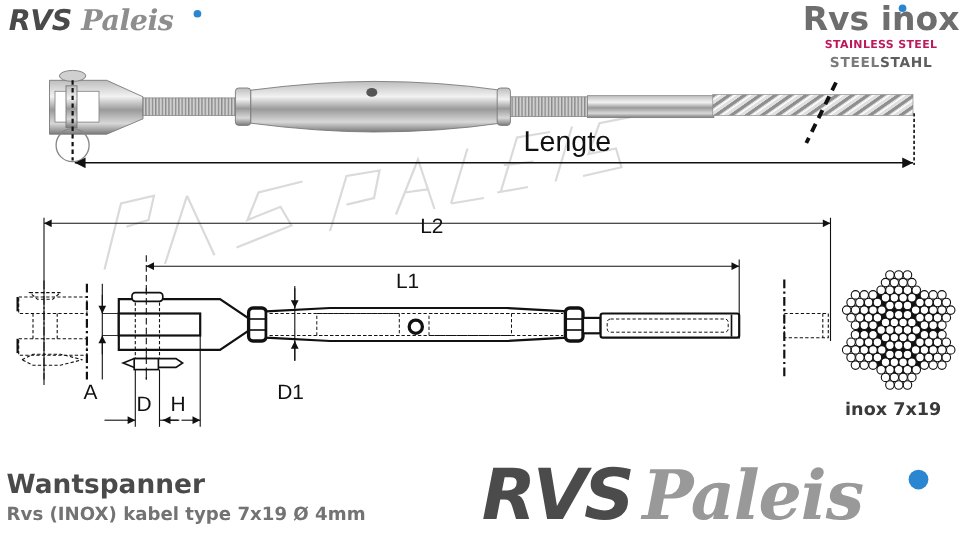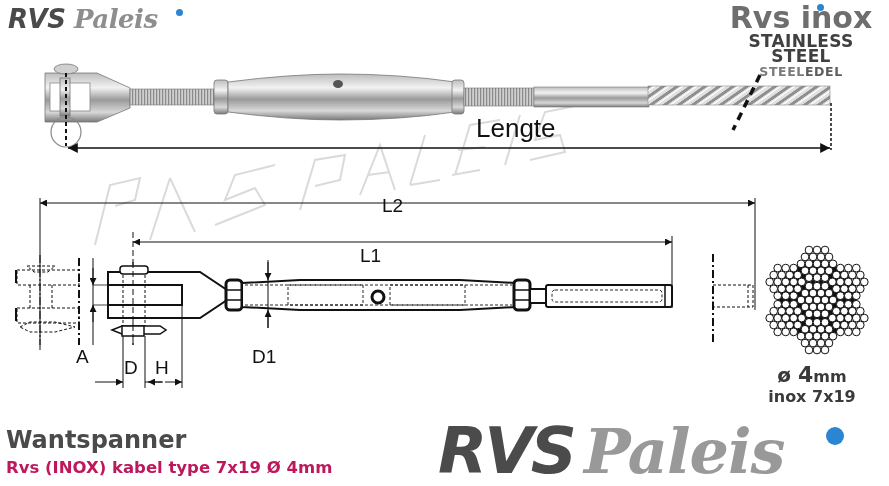--- a/index.html
+++ b/index.html
@@ -3,26 +3,26 @@
 <meta charset="utf-8">
 <style>
   html,body{margin:0;padding:0;background:#fff;}
   body{width:889px;height:486px;position:relative;overflow:hidden;font-family:"DejaVu Sans",sans-serif;}
   .abs{position:absolute;}
   .logo-small{left:8px;top:4px;font-family:"DejaVu Serif",serif;font-style:italic;font-weight:bold;font-size:26px;letter-spacing:-0.5px;white-space:nowrap;}
   .logo-small .rvs{color:#4a4a4a;font-family:"DejaVu Sans",sans-serif;font-style:italic;font-weight:bold;}
   .logo-small .pal{color:#8e8e8e;}
   .inox{right:8px;top:2px;text-align:center;width:160px;}
   .inox .t1{font-family:"DejaVu Sans",sans-serif;font-weight:bold;font-size:30px;color:#6e6e6e;line-height:32px;letter-spacing:0px;}
-  .inox .t2{font-family:"DejaVu Sans",sans-serif;font-weight:bold;font-size:17px;color:#404040;line-height:15px;letter-spacing:0.3px;}
+  .inox .t2{font-family:"DejaVu Sans",sans-serif;font-weight:bold;font-size:10px;color:#be185d;line-height:15px;letter-spacing:0.3px;}
   .inox .t3{font-family:"DejaVu Sans",sans-serif;font-weight:bold;font-size:12.5px;color:#7a7a7a;line-height:15px;letter-spacing:0.6px;}
   .inox .t3 b{color:#5d5d5d;}
   .dot-blue{width:7px;height:7px;border-radius:50%;background:#2a86d1;}
   .title{left:6px;top:426px;font-weight:bold;font-size:24px;color:#4a4a4a;}
-  .subtitle{left:6px;top:458px;font-weight:bold;font-size:16.5px;color:#be185d;font-family:"DejaVu Sans",sans-serif;}
+  .subtitle{left:6px;top:458px;font-weight:bold;font-size:16.5px;color:#737373;font-family:"DejaVu Sans",sans-serif;}
   .spec{left:752px;top:362px;text-align:center;width:120px;color:#3a3a3a;font-weight:bold;}
   .spec .d{font-size:20px;}
   .spec .d .big{font-size:22px;}
   .spec .d .unit{font-size:16px;}
   .spec .t{font-size:16px;margin-top:0px;}
   .biglogo{left:438px;top:414px;white-space:nowrap;font-weight:bold;font-style:italic;}
   .biglogo .rvs{font-family:"DejaVu Sans",sans-serif;font-size:64px;color:#4b4b4b;letter-spacing:-3px;}
   .biglogo .pal{font-family:"DejaVu Serif",serif;font-size:62px;color:#999;margin-left:10px;letter-spacing:-1px;}
   svg text{font-family:"Liberation Sans",sans-serif;}
 </style>
@@ -31,21 +31,21 @@
 
 <div class="abs logo-small">
   <span class="rvs">RVS</span>
   <span class="pal">Paleis</span>
 </div>
 <div class="abs dot-blue" style="left:176px;top:9px;"></div>
 
 <div class="abs inox">
   <div class="t1">Rvs inox</div>
   <div class="t2">STAINLESS STEEL</div>
-  <div class="t3"><span>STEEL</span><b>EDEL</b></div>
+  <div class="t3"><span>STEEL</span><b>STAHL</b></div>
 </div>
 <div class="abs dot-blue" style="left:817px;top:4px;"></div>
 
 <svg class="abs" style="left:0;top:0;" width="889" height="486" viewBox="0 0 889 486">
   <defs>
     <linearGradient id="steel" x1="0" y1="0" x2="0" y2="1">
       <stop offset="0" stop-color="#bdbdbd"></stop>
       <stop offset="0.3" stop-color="#f2f2f2"></stop>
       <stop offset="0.55" stop-color="#9a9a9a"></stop>
       <stop offset="0.8" stop-color="#d8d8d8"></stop>
@@ -325,21 +325,20 @@
   <text x="476" y="137" font-size="26" fill="#111">Lengte</text>
   <text x="382" y="212" font-size="19" fill="#111">L2</text>
   <text x="360" y="262" font-size="19" fill="#111">L1</text>
   <text x="76" y="363" font-size="19" fill="#111">A</text>
   <text x="124" y="374" font-size="19" fill="#111">D</text>
   <text x="155" y="374" font-size="19" fill="#111">H</text>
   <text x="252" y="363" font-size="19" fill="#111">D1</text>
 </svg>
 
 <div class="abs spec">
-  <div class="d"><span>ø</span> <span class="big">4</span><span class="unit">mm</span></div>
   <div class="t">inox 7x19</div>
 </div>
 
 <div class="abs title">Wantspanner</div>
 <div class="abs subtitle">Rvs (INOX) kabel type 7x19 Ø 4mm</div>
 
 <div class="abs biglogo">
   <span class="rvs">RVS</span><span class="pal">Paleis</span>
 </div>
 <div class="abs dot-blue" style="left:826px;top:427px;width:18px;height:18px;"></div>

